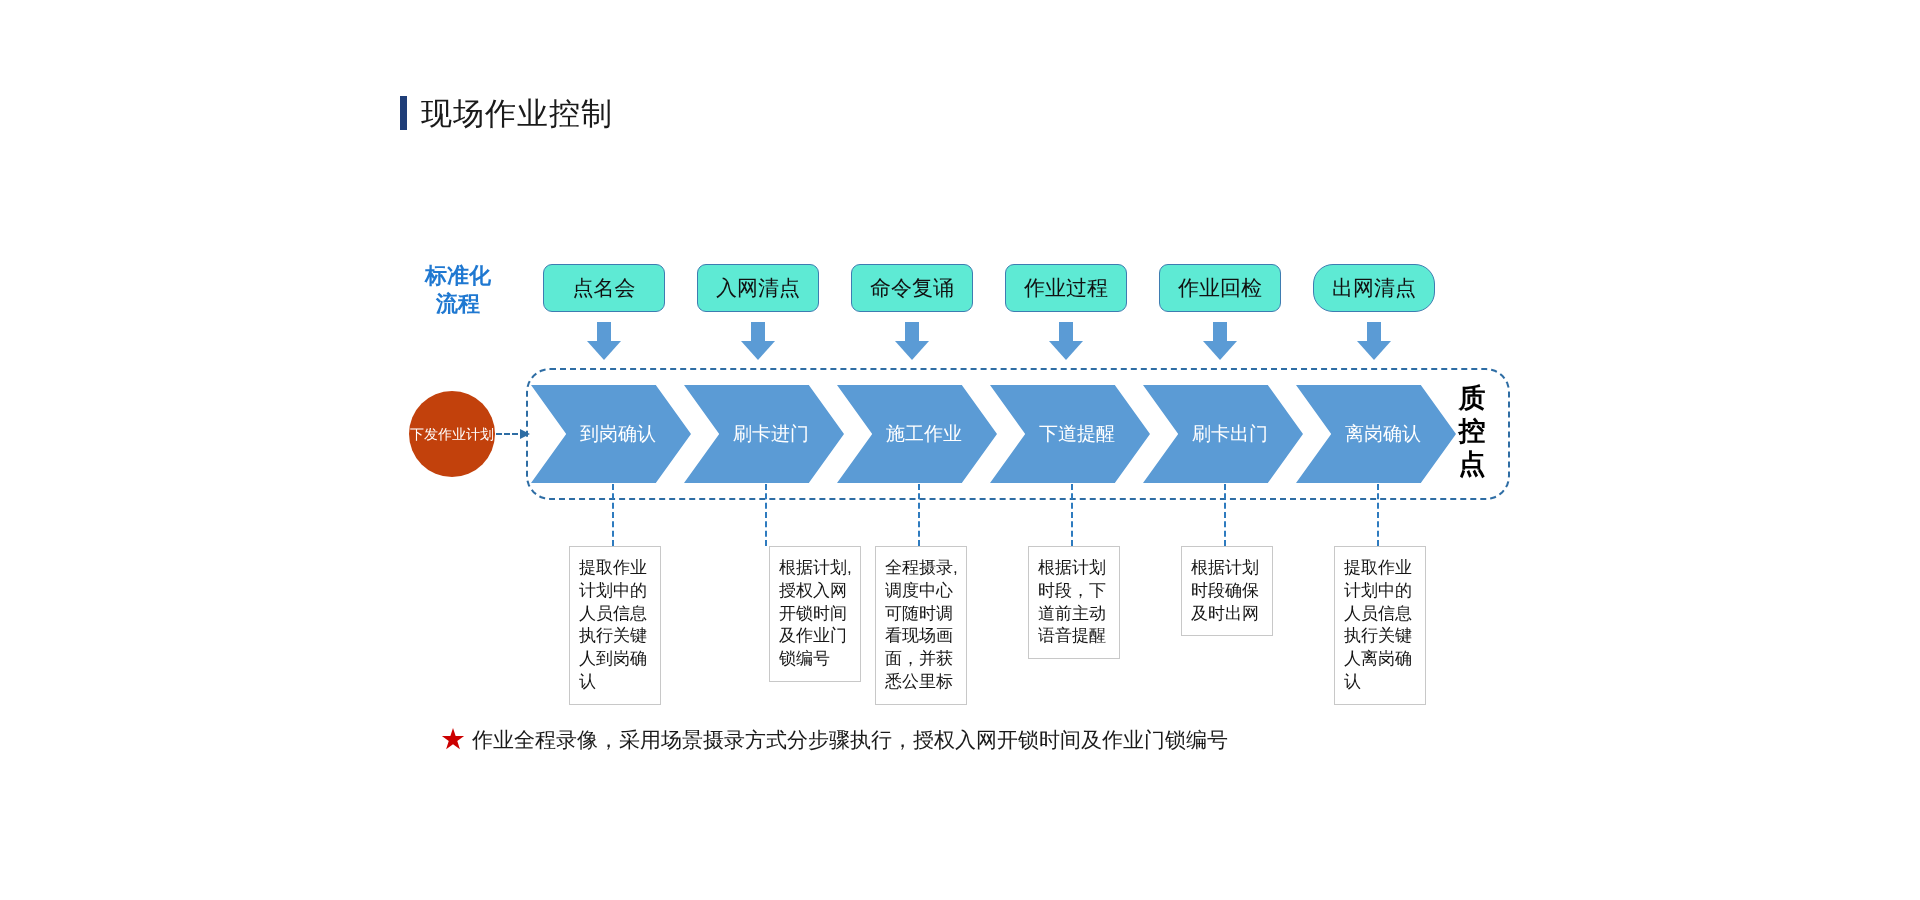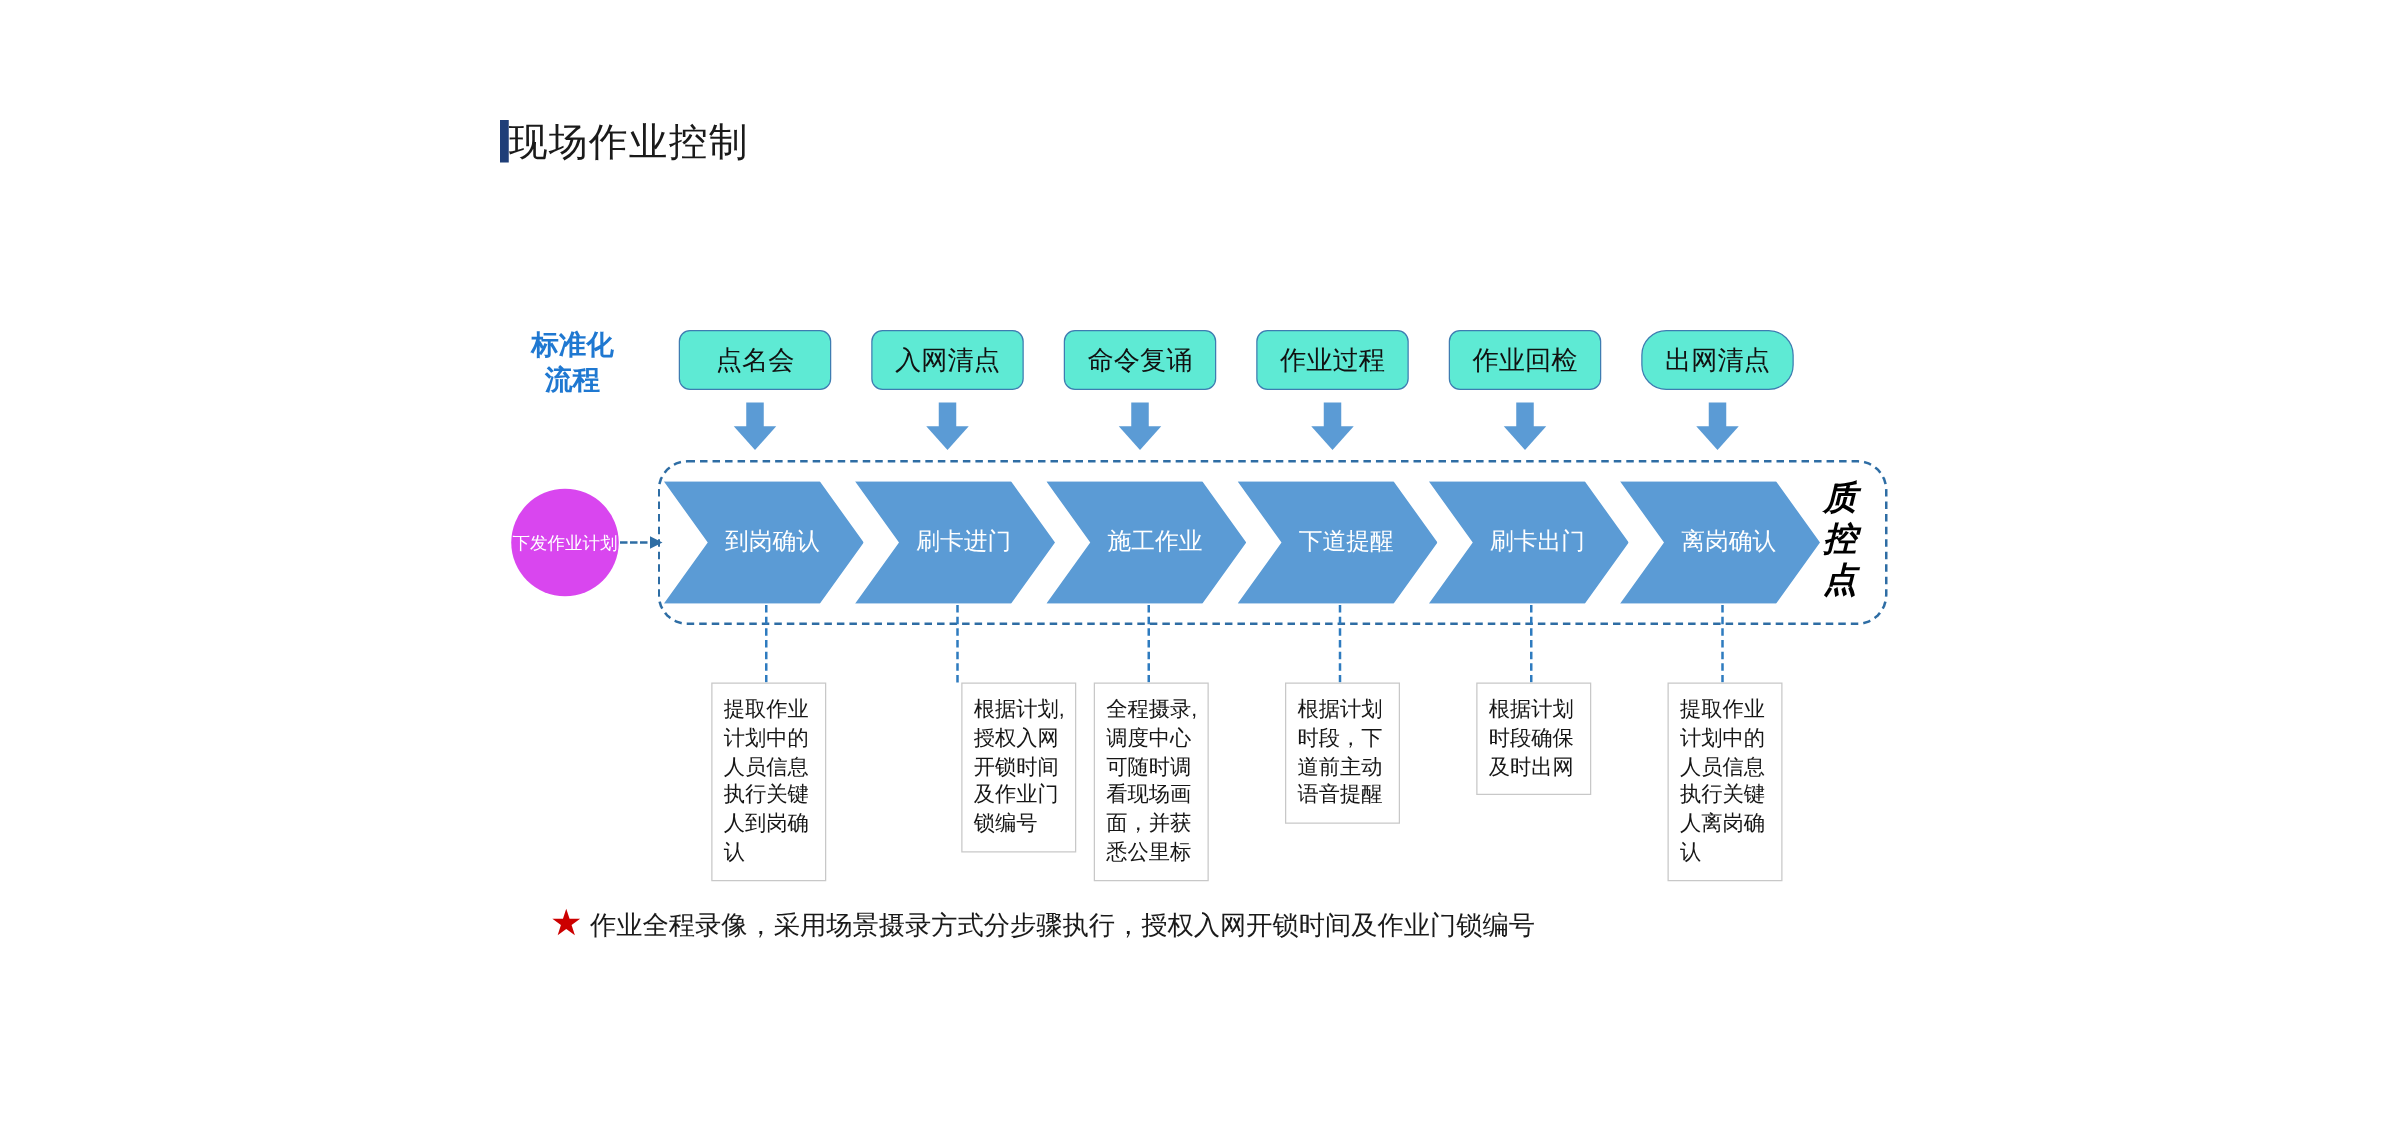--- a/index.html
+++ b/index.html
@@ -16,20 +16,21 @@
     color: #1a1a1a;
   }
 
   
   #page-title-wrap {
     position: absolute;
     left: 400px;
     top: 96px;
     display: flex;
     align-items: center;
+    gap: 14px;
   }
   #title-bar {
     width: 7px;
     height: 34px;
     background: #1F3E78;
   }
   #page-title {
     font-size: 31px;
     font-weight: 400;
     color: #1a1a1a;
@@ -106,32 +107,31 @@
   #qc-label {
     position: absolute;
     left: 1452px;
     top: 382px;
     width: 40px;
     font-size: 27px;
     font-weight: bold;
     color: #000000;
     text-align: center;
     line-height: 1.22;
-    font-style: italic;
   }
 
   
   #start-circle {
     position: absolute;
     left: 409px;
     top: 391px;
     width: 86px;
     height: 86px;
     border-radius: 50%;
-    background: #d946ef;
+    background: #c2410c;
     color: #ffffff;
     display: flex;
     align-items: center;
     justify-content: center;
     text-align: center;
     font-size: 14px;
     line-height: 1.3;
     box-sizing: border-box;
   }
   #start-connector {

